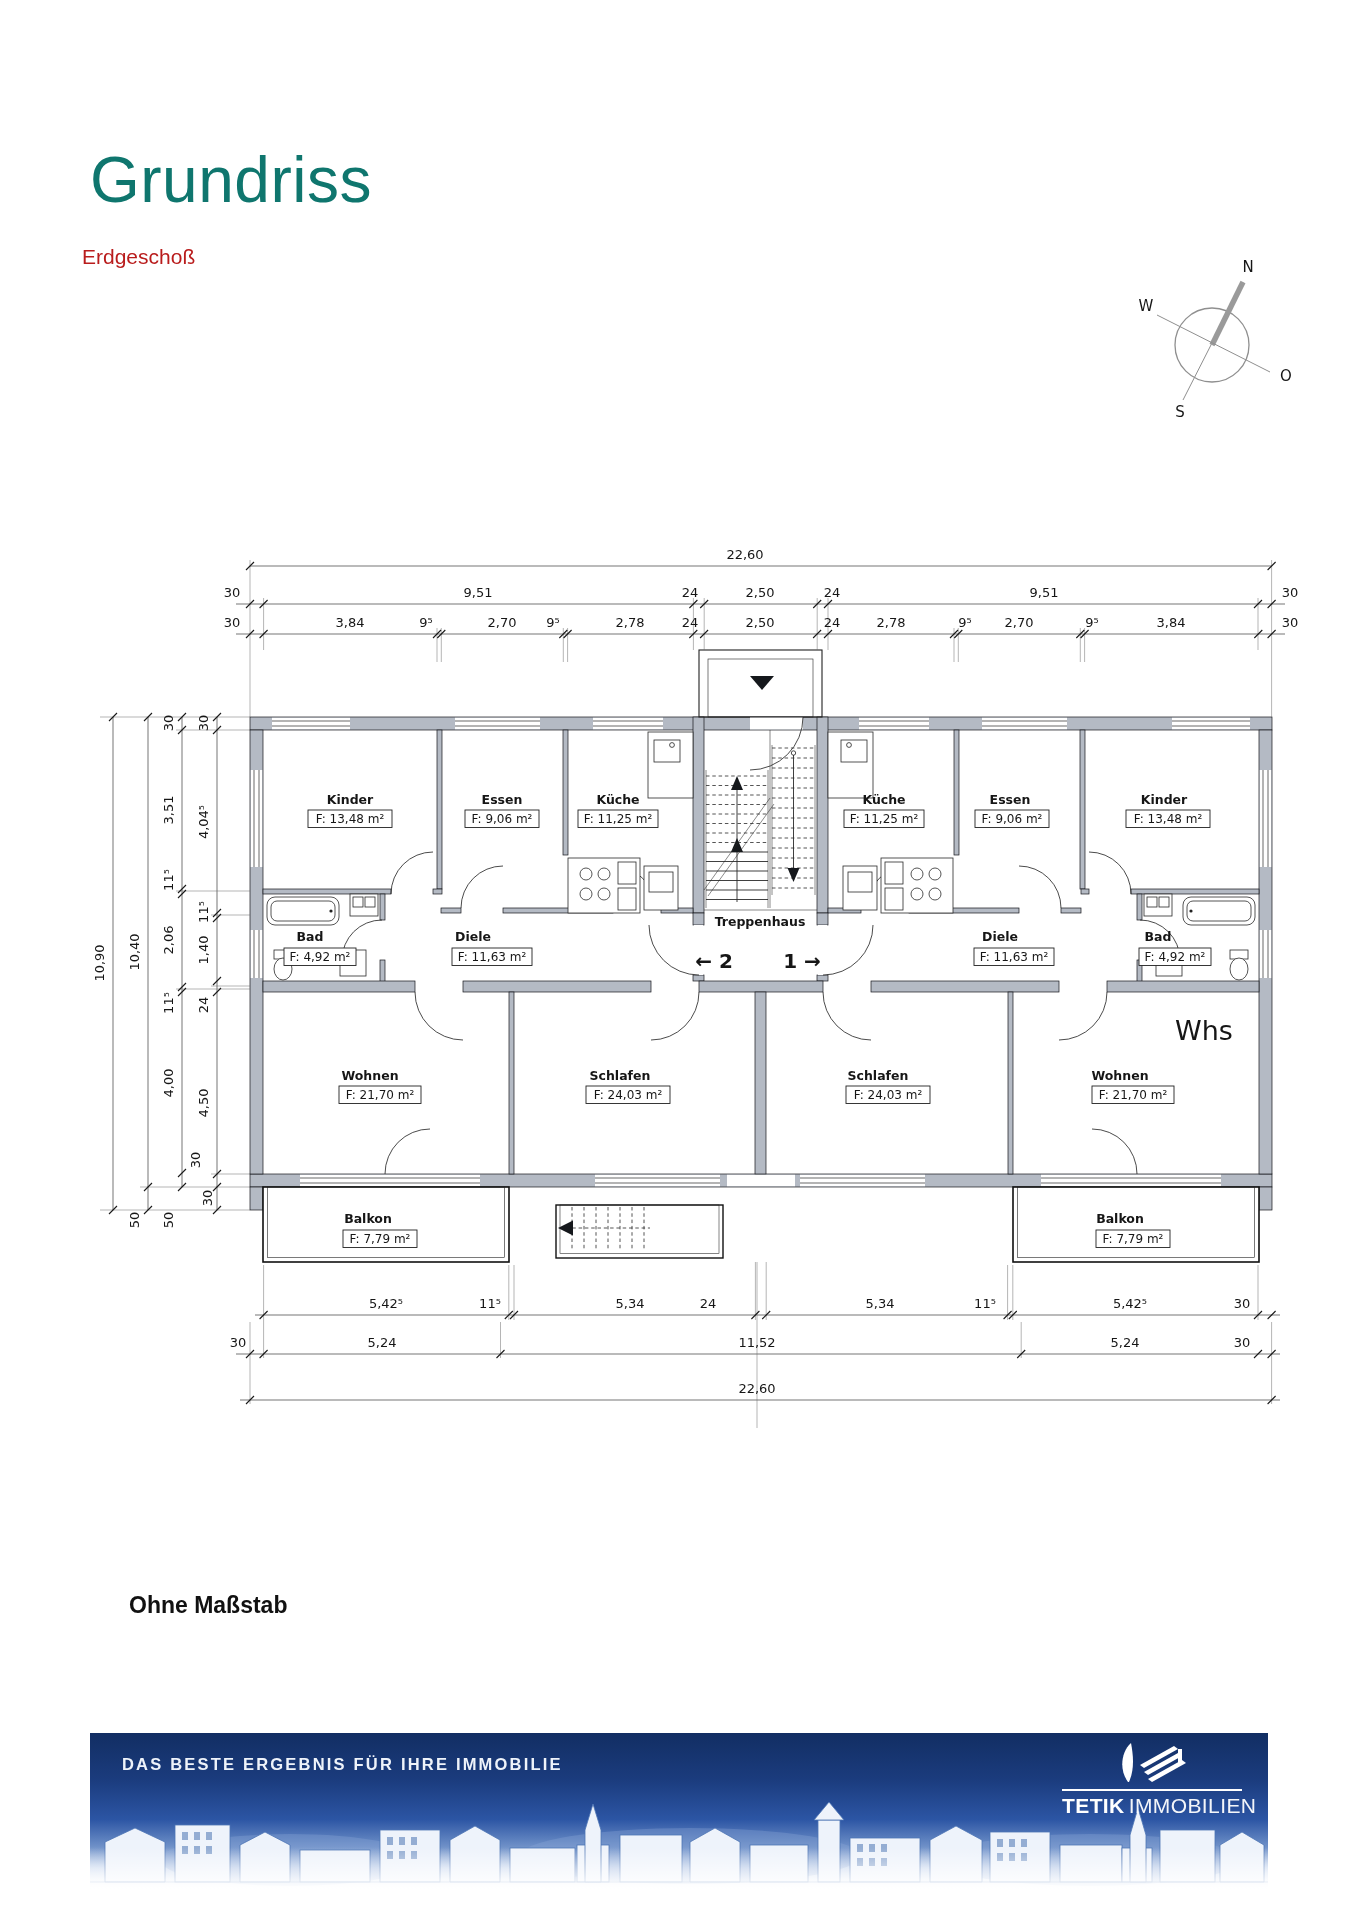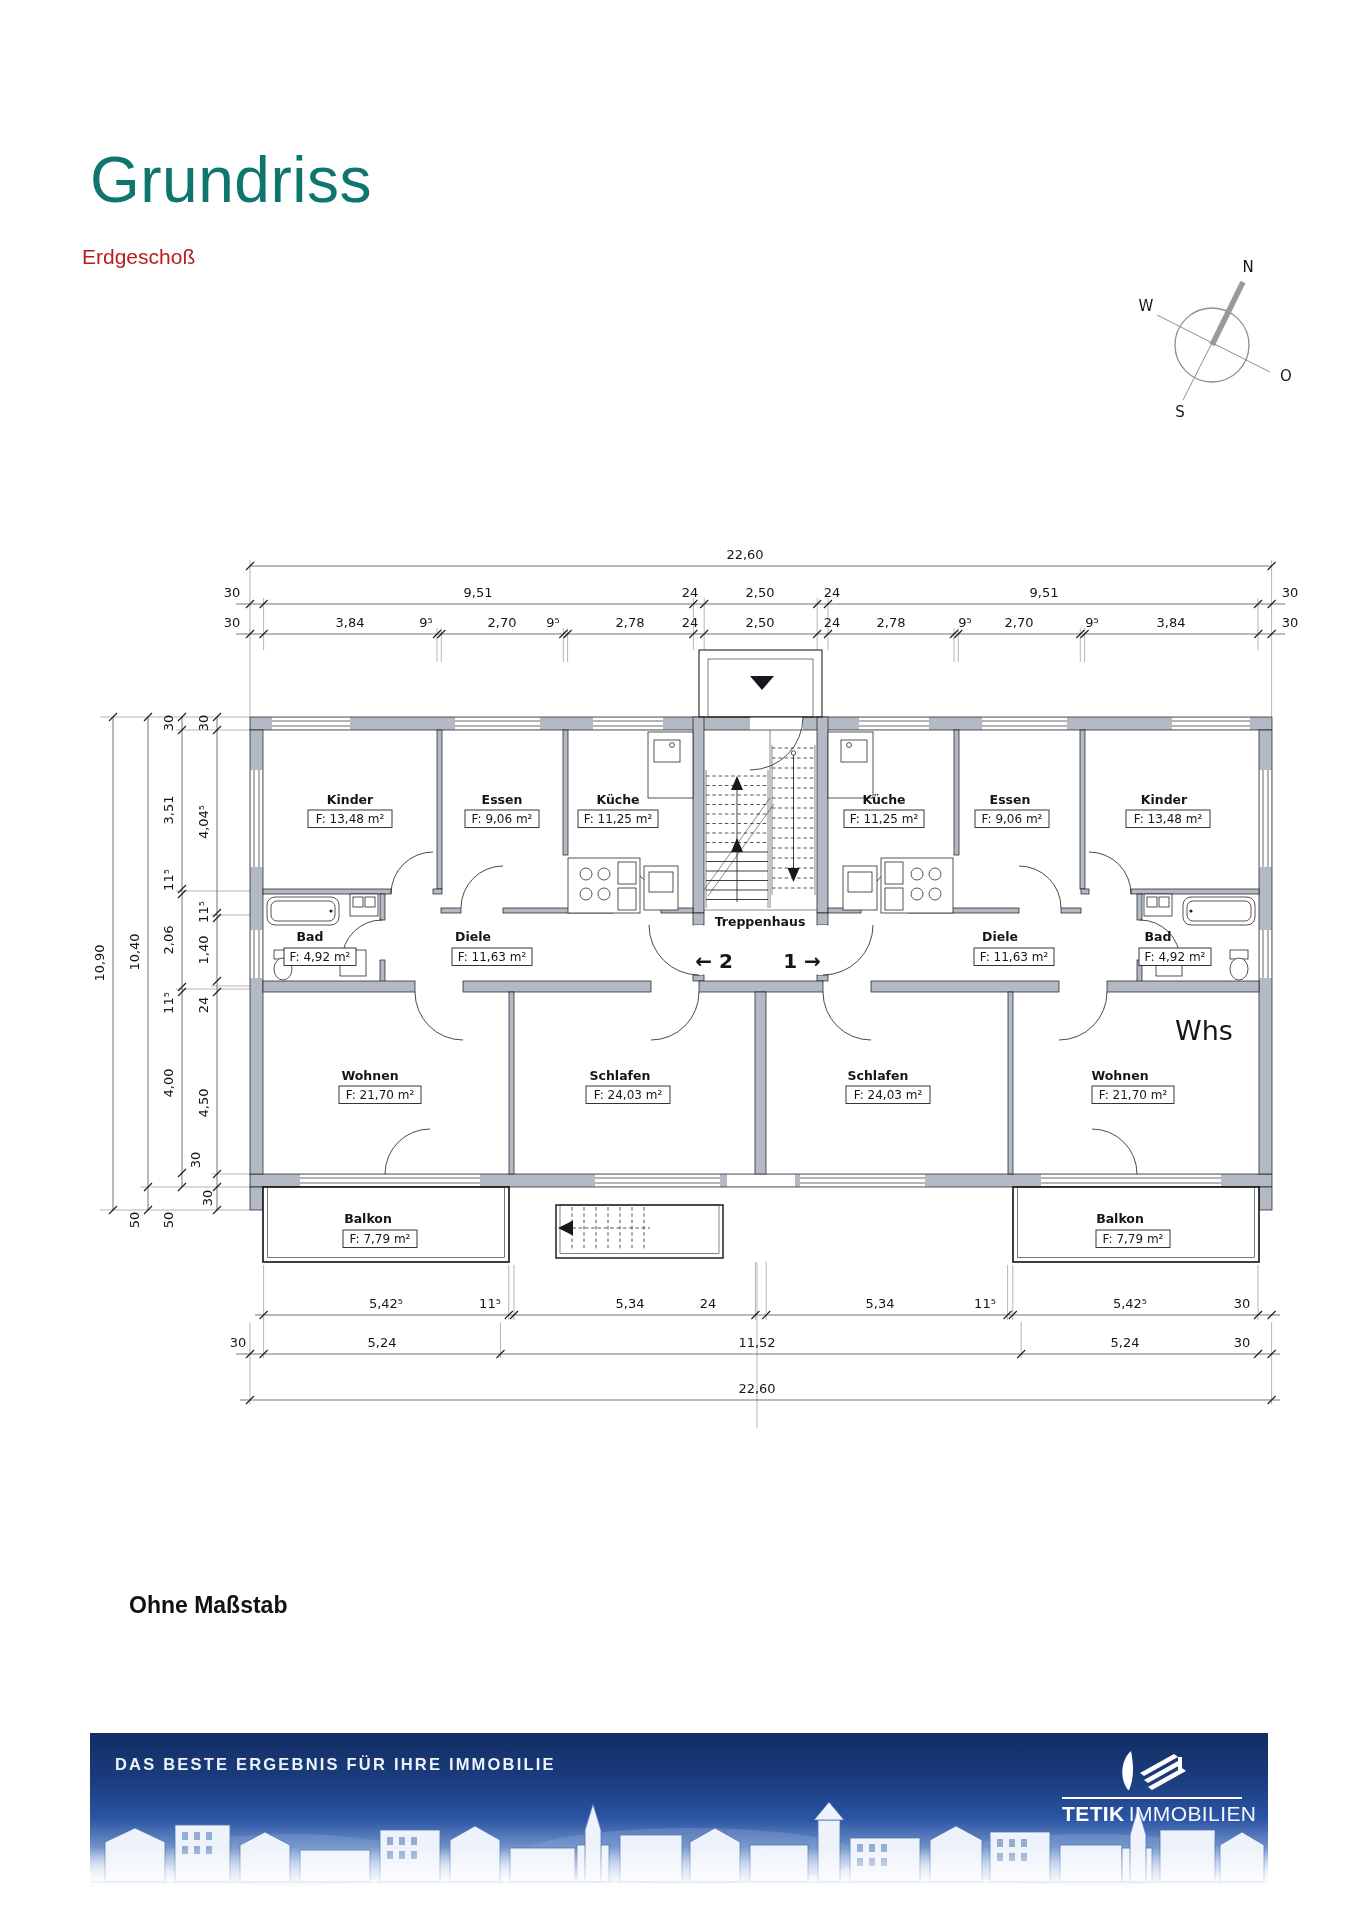--- a/index.html
+++ b/index.html
@@ -25,22 +25,22 @@
   .abox{fill:#fff;stroke:#222;stroke-width:.9}
   .dtxt{font-size:13px;text-anchor:middle;fill:#1c1c1c}
   .aptno{font-size:20px;font-weight:bold;text-anchor:middle}
   .whs{font-size:27px;fill:#3c3c44;text-anchor:middle;font-weight:400}
   .cmp{font-size:15px;fill:#8d8d8d;text-anchor:middle}
   .cmpln{stroke:#8f8f8f;stroke-width:1.1;fill:none}
   
   .banner{position:absolute;left:90px;top:1733px;width:1178px;height:157px;
     background:linear-gradient(180deg,#122e63 0%,#1b3c7e 30%,#2c55a4 55%,#6d8fc7 72%,#c9d8ef 86%,#ffffff 100%)}
   .skyline{position:absolute;left:0;bottom:0;width:1178px;height:100px}
-  .tagline{position:absolute;left:25px;top:22px;font-size:16.5px;font-weight:bold;letter-spacing:2.2px;color:#eef3fa;white-space:nowrap}
-  .logo{position:absolute;right:26px;top:16px;width:180px;text-align:center}
+  .tagline{position:absolute;left:32px;top:22px;font-size:16.5px;font-weight:bold;letter-spacing:2.2px;color:#eef3fa;white-space:nowrap}
+  .logo{position:absolute;right:26px;top:8px;width:180px;text-align:center}
   .logo .rule{border-top:2px solid #fff;margin-top:2px;margin-bottom:3px}
   .brand{color:#fff;font-size:21px;letter-spacing:.4px;white-space:nowrap}
   .brand .b{font-weight:bold}
   .brand .l{font-weight:normal;margin-left:4px;opacity:.95}
 </style>
 </head>
 <body>
 
 <div class="page-title">Grundriss</div>
 <div class="subtitle">Erdgeschoß</div>

